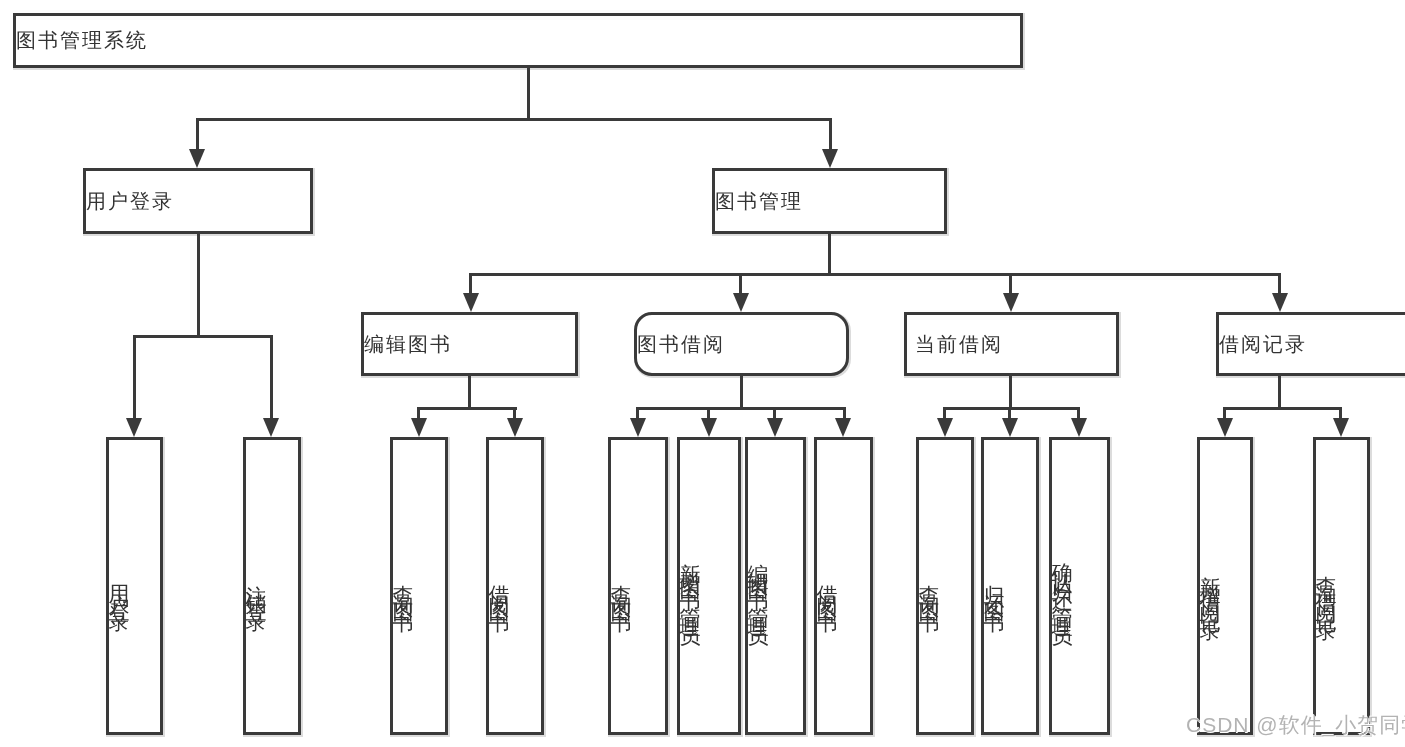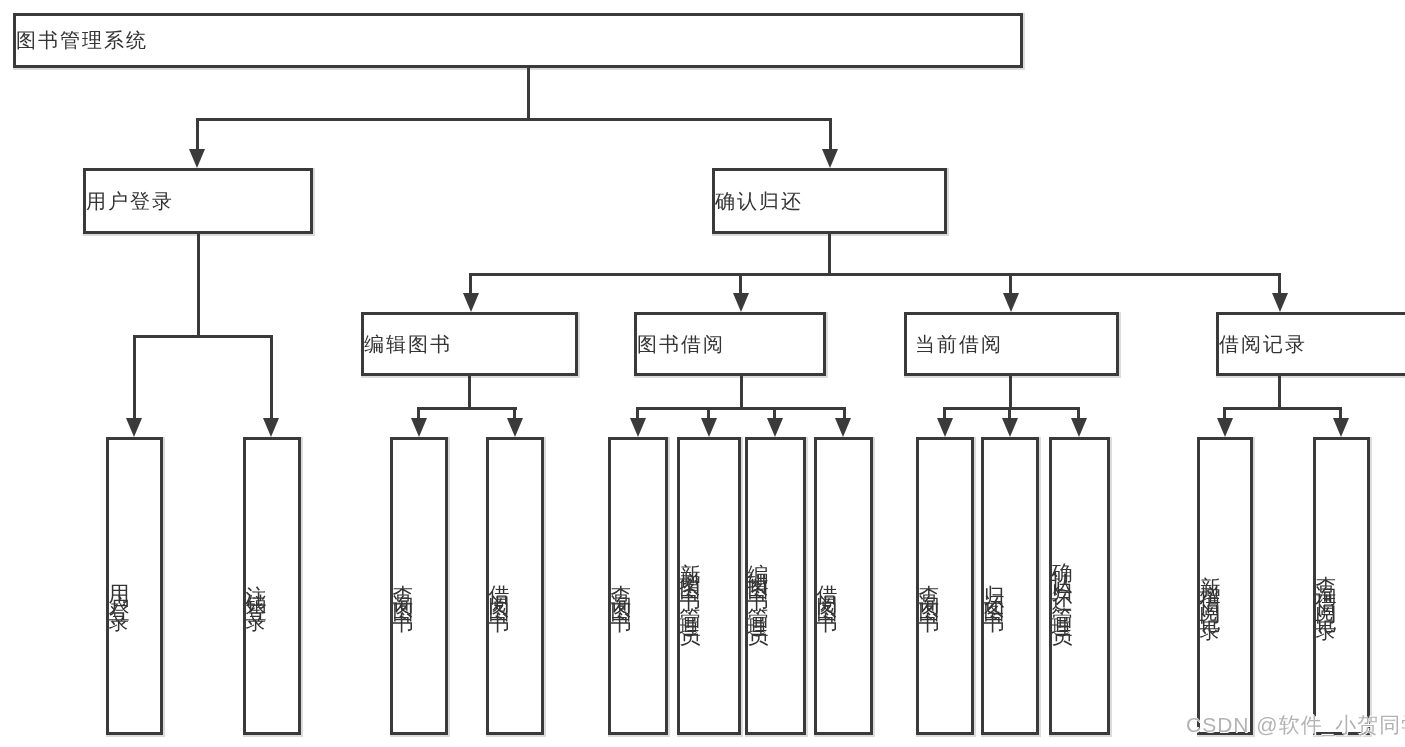--- a/index.html
+++ b/index.html
@@ -79,21 +79,21 @@
     <div class="vl" style="left:196px; top:118px; height:33px;"></div>
     <div class="vl" style="left:829px; top:118px; height:33px;"></div>
     <div class="ar" style="left:189px; top:149px;"></div>
     <div class="ar" style="left:822px; top:149px;"></div>
   </div>
 
   <div class="node" style="left:83px; top:168px; width:230px; height:66px;">
     <span class="hlabel">用户登录</span>
   </div>
   <div class="node" style="left:712px; top:168px; width:235px; height:66px;">
-    <span class="hlabel">确认归还</span>
+    <span class="hlabel">图书管理</span>
   </div>
 
   <div>
     <div class="vl" style="left:197px; top:234px; height:101px;"></div>
     <div class="hl" style="left:133px; top:335px; width:140px;"></div>
     <div class="vl" style="left:133px; top:335px; height:85px;"></div>
     <div class="vl" style="left:270px; top:335px; height:85px;"></div>
     <div class="ar" style="left:126px; top:418px;"></div>
     <div class="ar" style="left:263px; top:418px;"></div>
   </div>
@@ -107,21 +107,21 @@
     <div class="vl" style="left:1278px; top:273px; height:22px;"></div>
     <div class="ar" style="left:463px;  top:293px;"></div>
     <div class="ar" style="left:733px;  top:293px;"></div>
     <div class="ar" style="left:1003px; top:293px;"></div>
     <div class="ar" style="left:1272px; top:293px;"></div>
   </div>
 
   <div class="node" style="left:361px; top:312px; width:217px; height:64px;">
     <span class="hlabel">编辑图书</span>
   </div>
-  <div class="node" style="left:634px; top:312px; width:192px; height:64px;">
+  <div class="node" style="left:634px; top:312px; width:215px; height:64px;border-radius:18px;">
     <span class="hlabel">图书借阅</span>
   </div>
   <div class="node" style="left:904px; top:312px; width:215px; height:64px;padding-left:8px;">
     <span class="hlabel">当前借阅</span>
   </div>
   <div class="node" style="left:1172px; top:312px; width:215px; height:64px;margin-left:44px;">
     <span class="hlabel">借阅记录</span>
   </div>
 
   <div>

